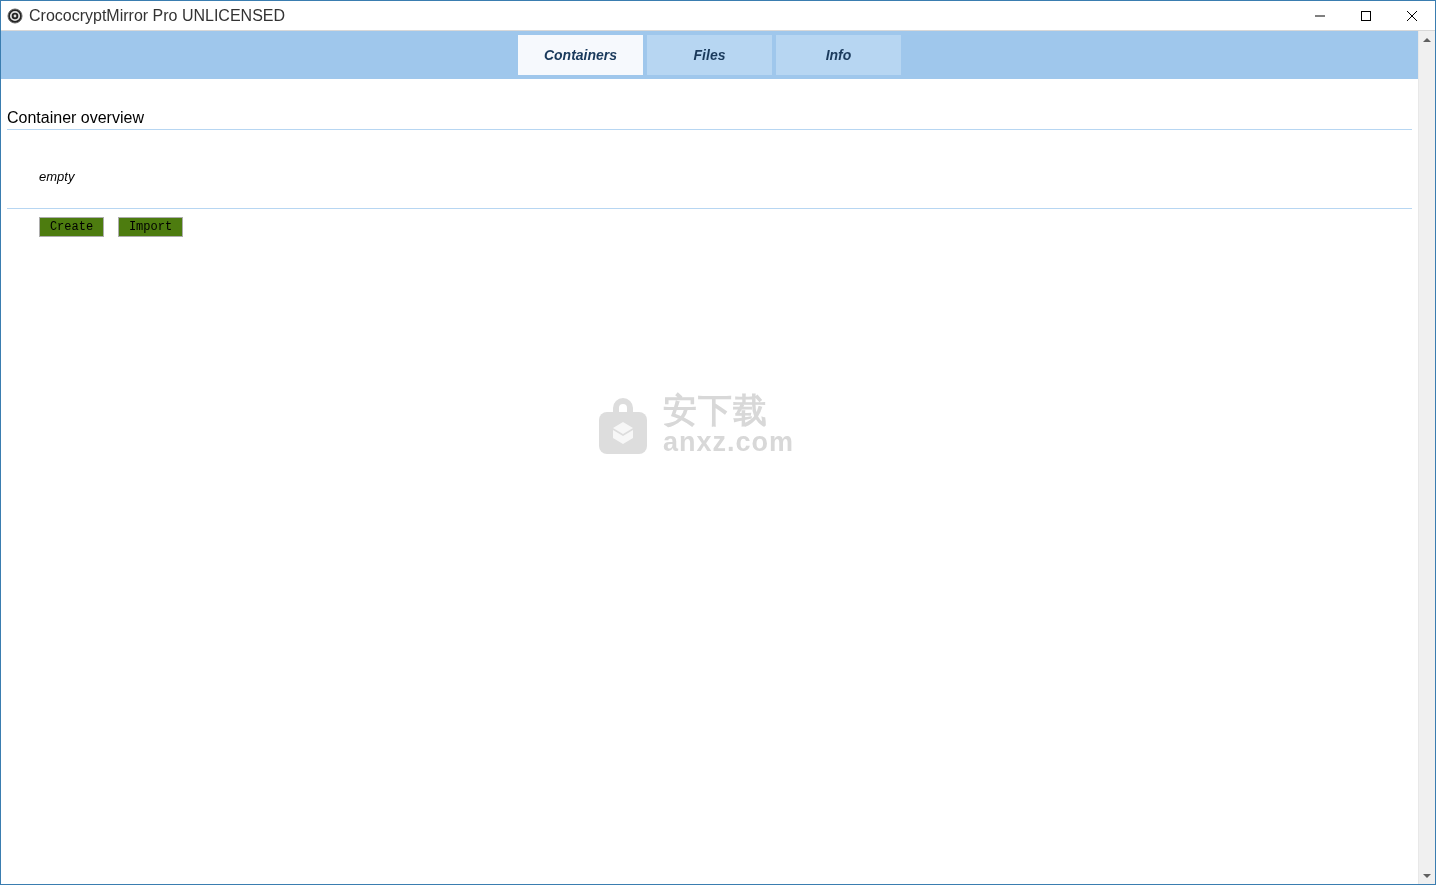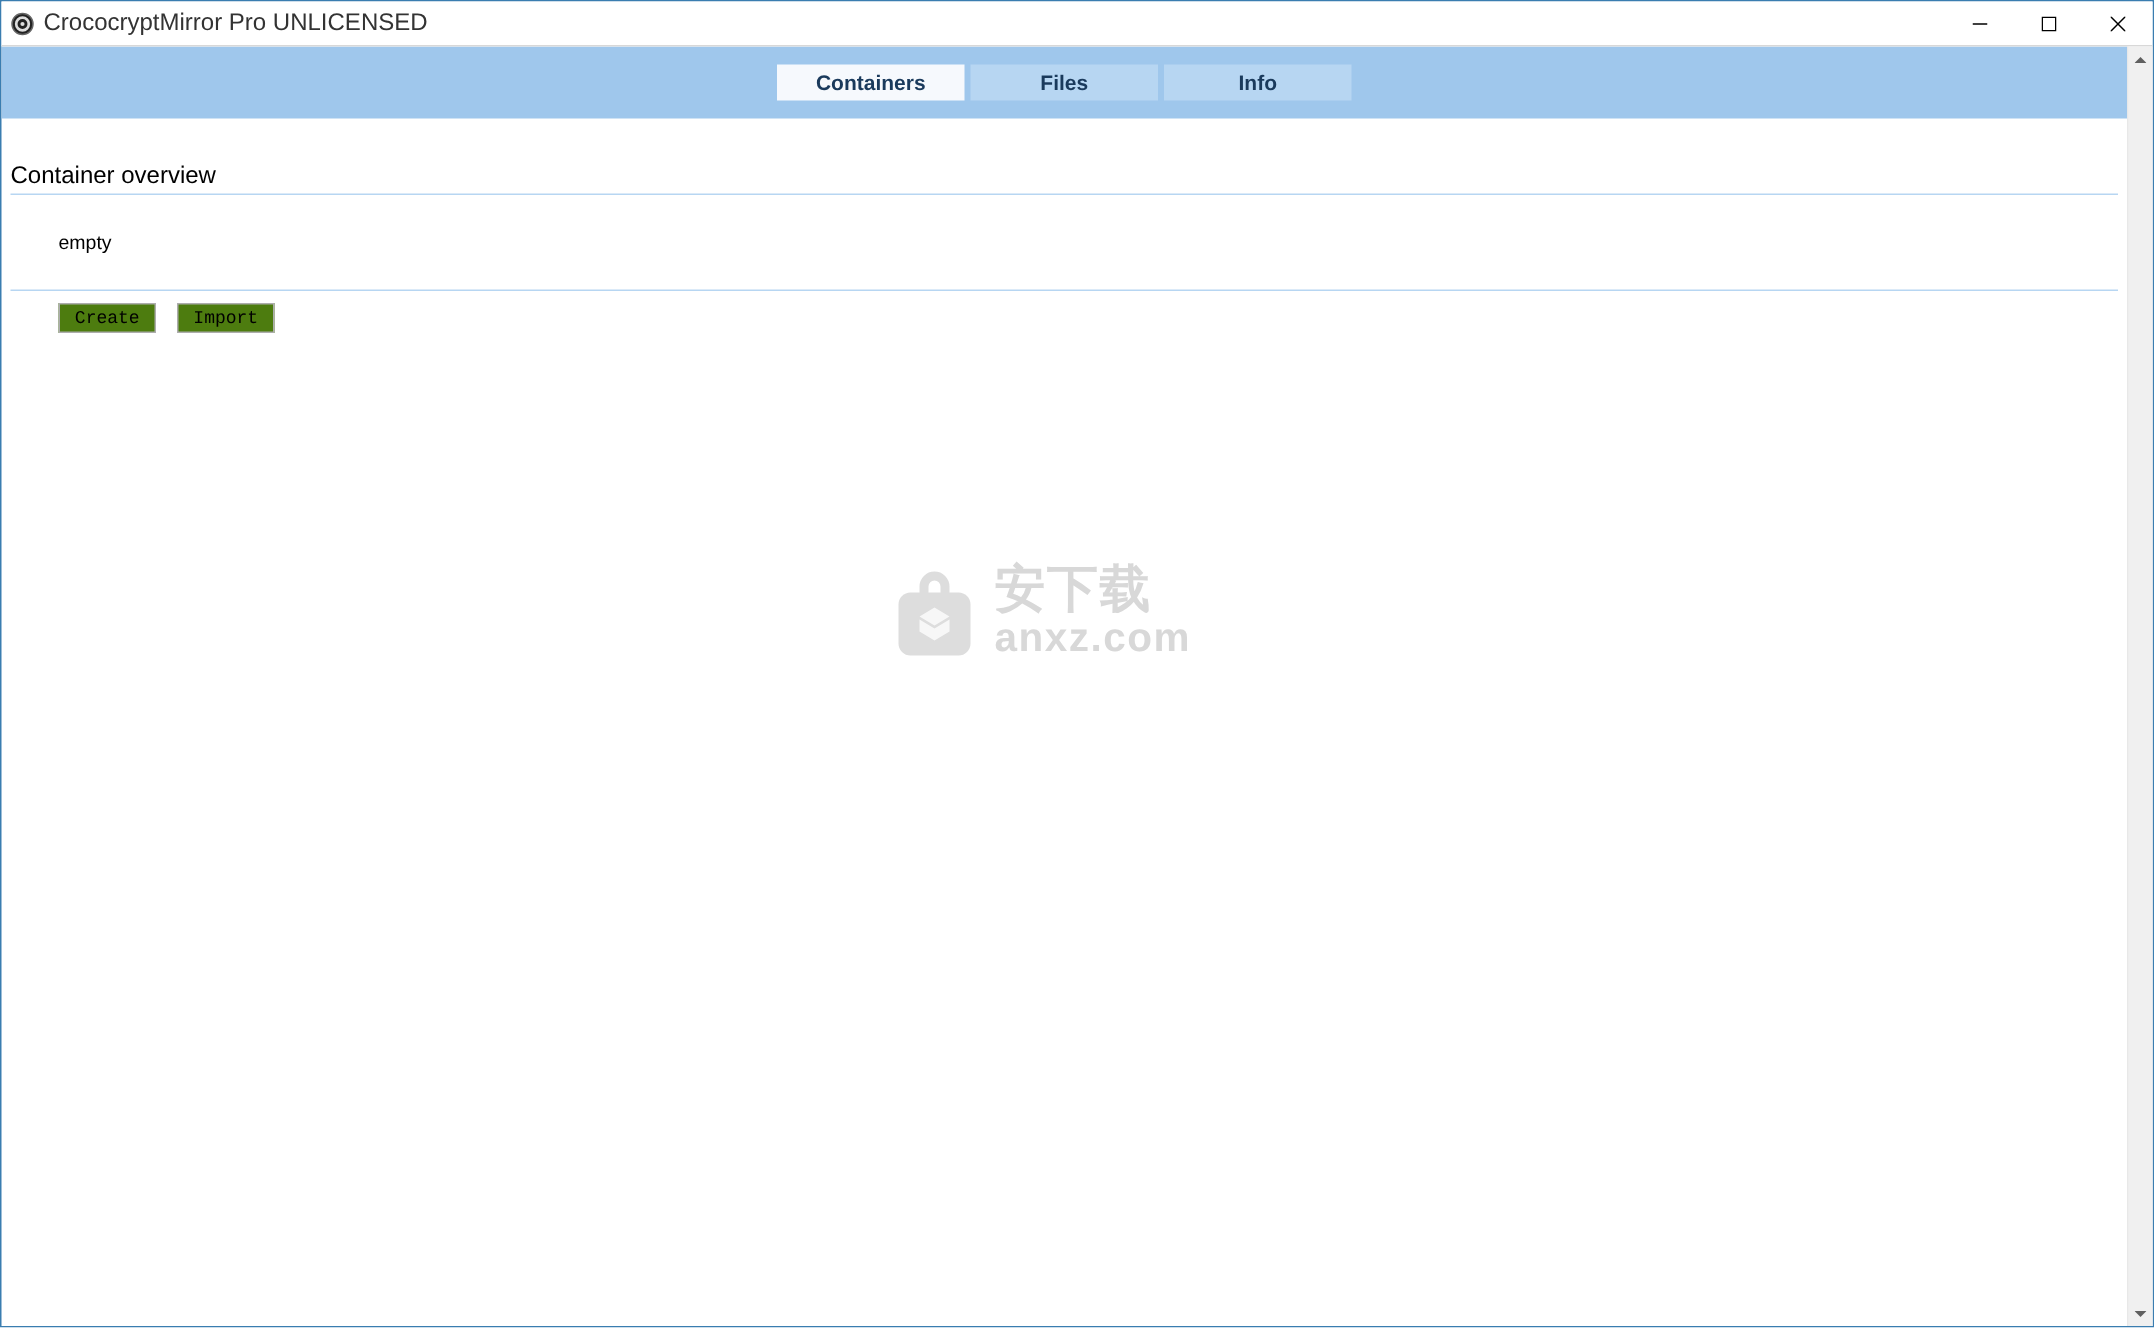--- a/index.html
+++ b/index.html
@@ -76,31 +76,32 @@
     .tabbar {
       background: #9fc7ec;
       height: 48px;
       display: flex;
       align-items: center;
       justify-content: center;
       gap: 4px;
     }
     .tab {
       width: 125px;
-      height: 24px;
+      height: 40px;
       background: #b7d6f2;
       border: none;
       color: #1a3a5c;
       font-weight: bold;
       font-size: 14px;
       font-family: inherit;
       cursor: default;
       display: flex;
       align-items: center;
       justify-content: center;
+      font-style: italic;
     }
     .tab.active {
       background: #f6f9fd;
     }
     .page {
       flex: 1;
       padding: 30px 6px 6px 6px;
       overflow: auto;
     }
     .section-title {
@@ -108,23 +109,24 @@
       font-weight: normal;
       color: #000000;
       margin-bottom: 2px;
     }
     .section {
       border-top: 1px solid #b7d6f2;
       padding-top: 0;
       margin-bottom: 22px;
     }
     .empty-text {
+      font-style: italic;
       font-size: 13px;
       color: #000000;
-      margin: 24px 0 24px 32px;
+      margin: 39px 0 24px 32px;
     }
     .button-row {
       display: flex;
       gap: 14px;
       padding: 8px 0 0 32px;
     }
     .classic-btn {
       font-family: "Courier New", monospace;
       font-size: 12px;
       padding: 2px 0;
@@ -150,21 +152,21 @@
       font-size: 8px;
       color: #606060;
       cursor: default;
     }
     .scroll-track {
       flex: 1;
       background: #f0f0f0;
     }
     .watermark {
       position: absolute;
-      top: 376px;
+      top: 393px;
       left: 595px;
       color: #d8d8d8;
       font-size: 34px;
       font-weight: bold;
       display: flex;
       align-items: center;
       gap: 12px;
       pointer-events: none;
       user-select: none;
     }

